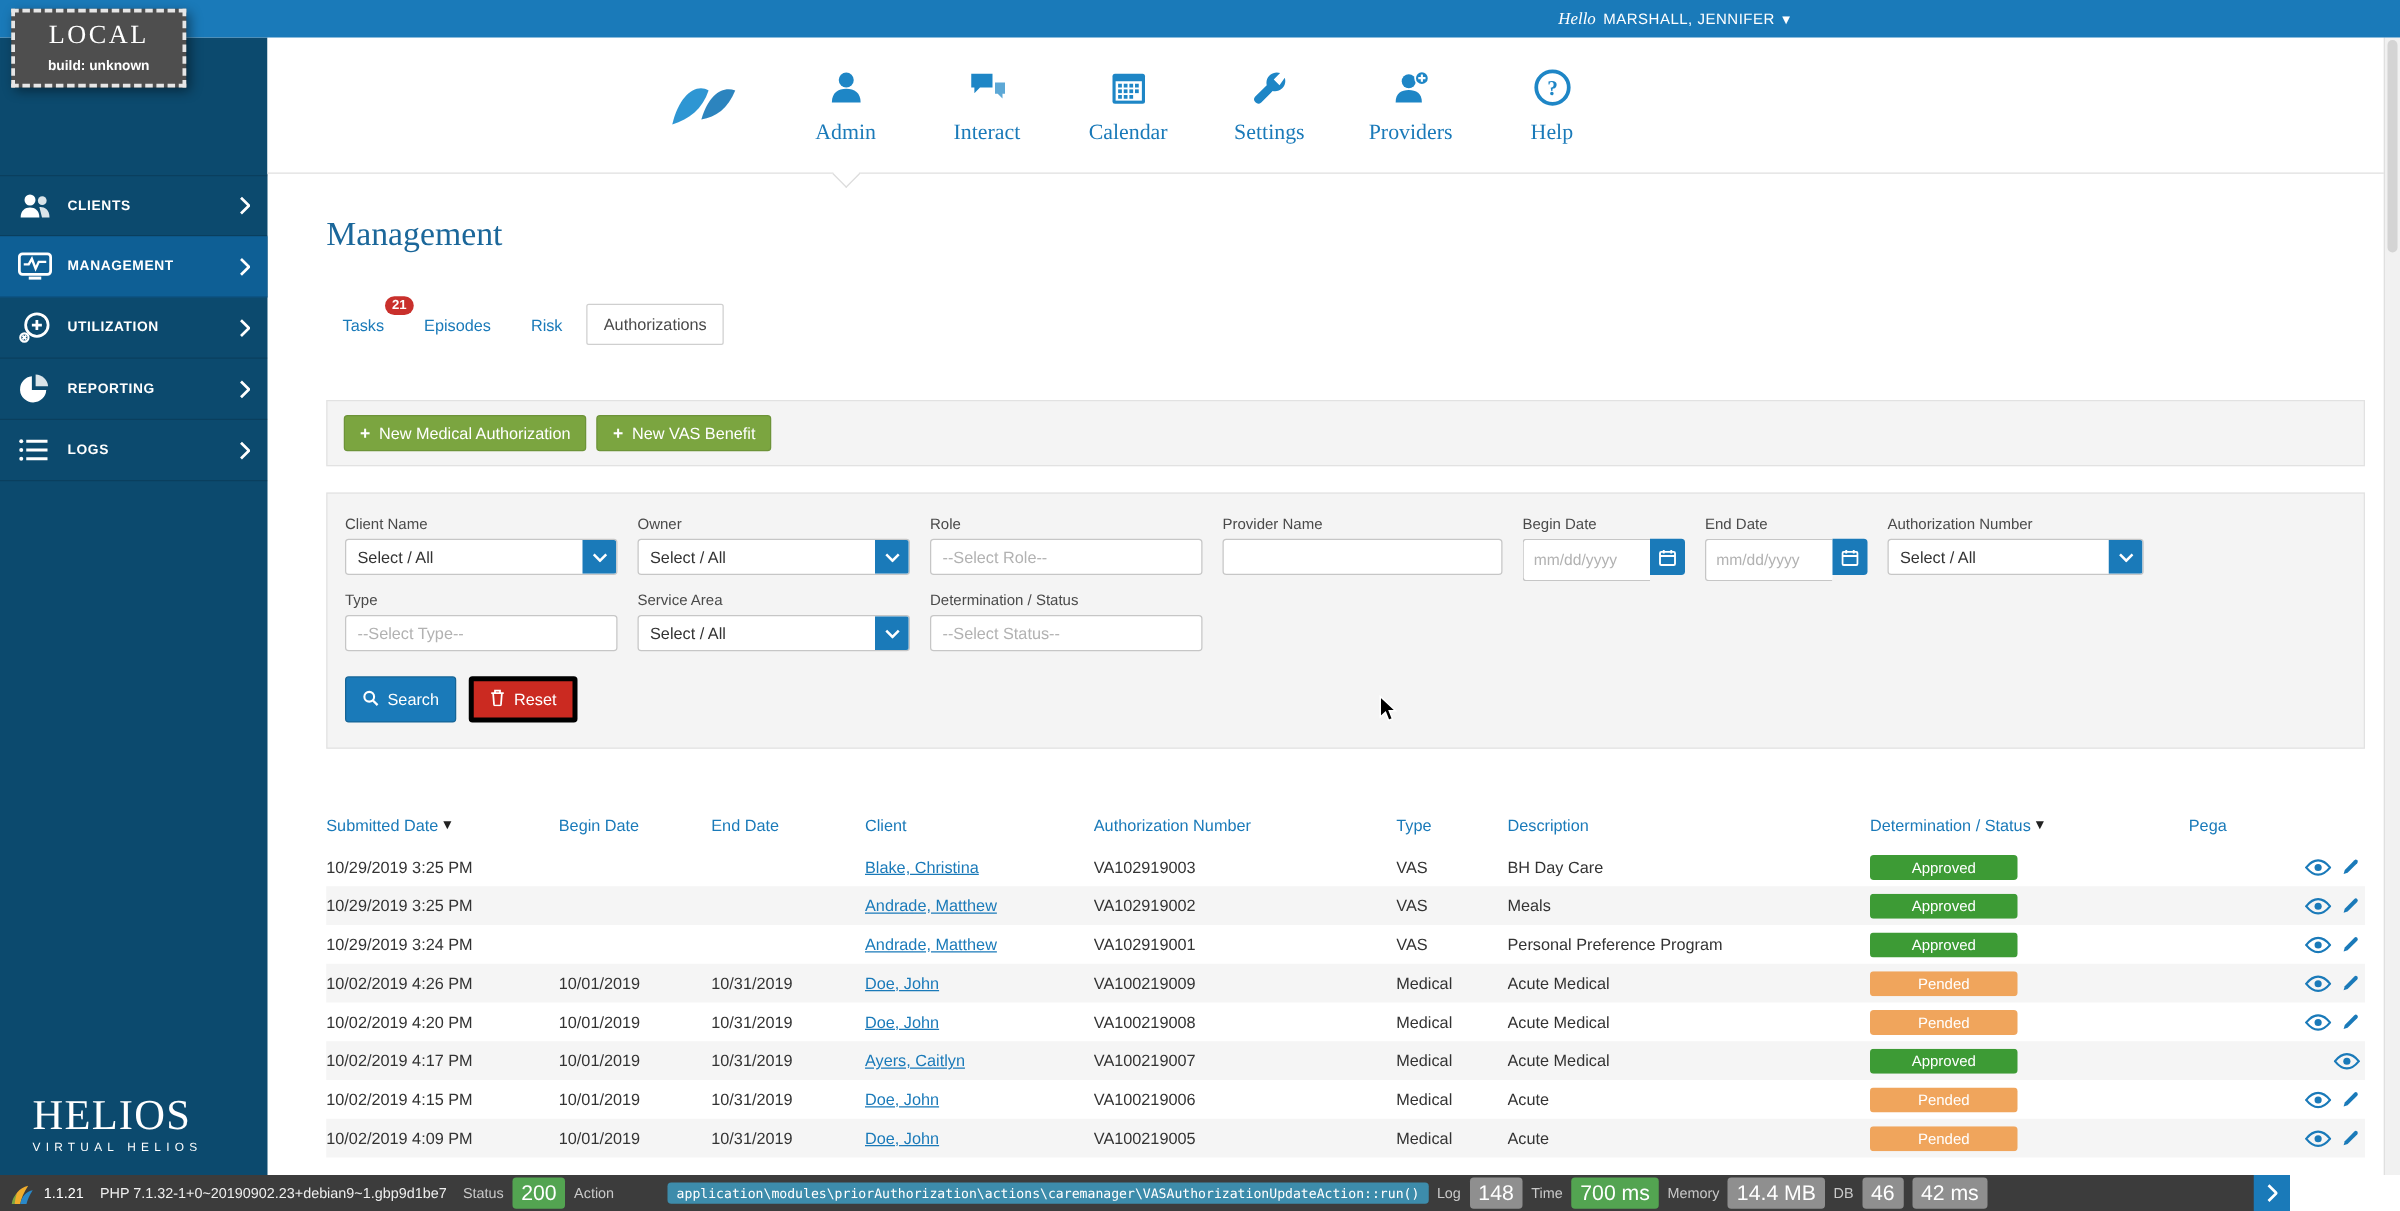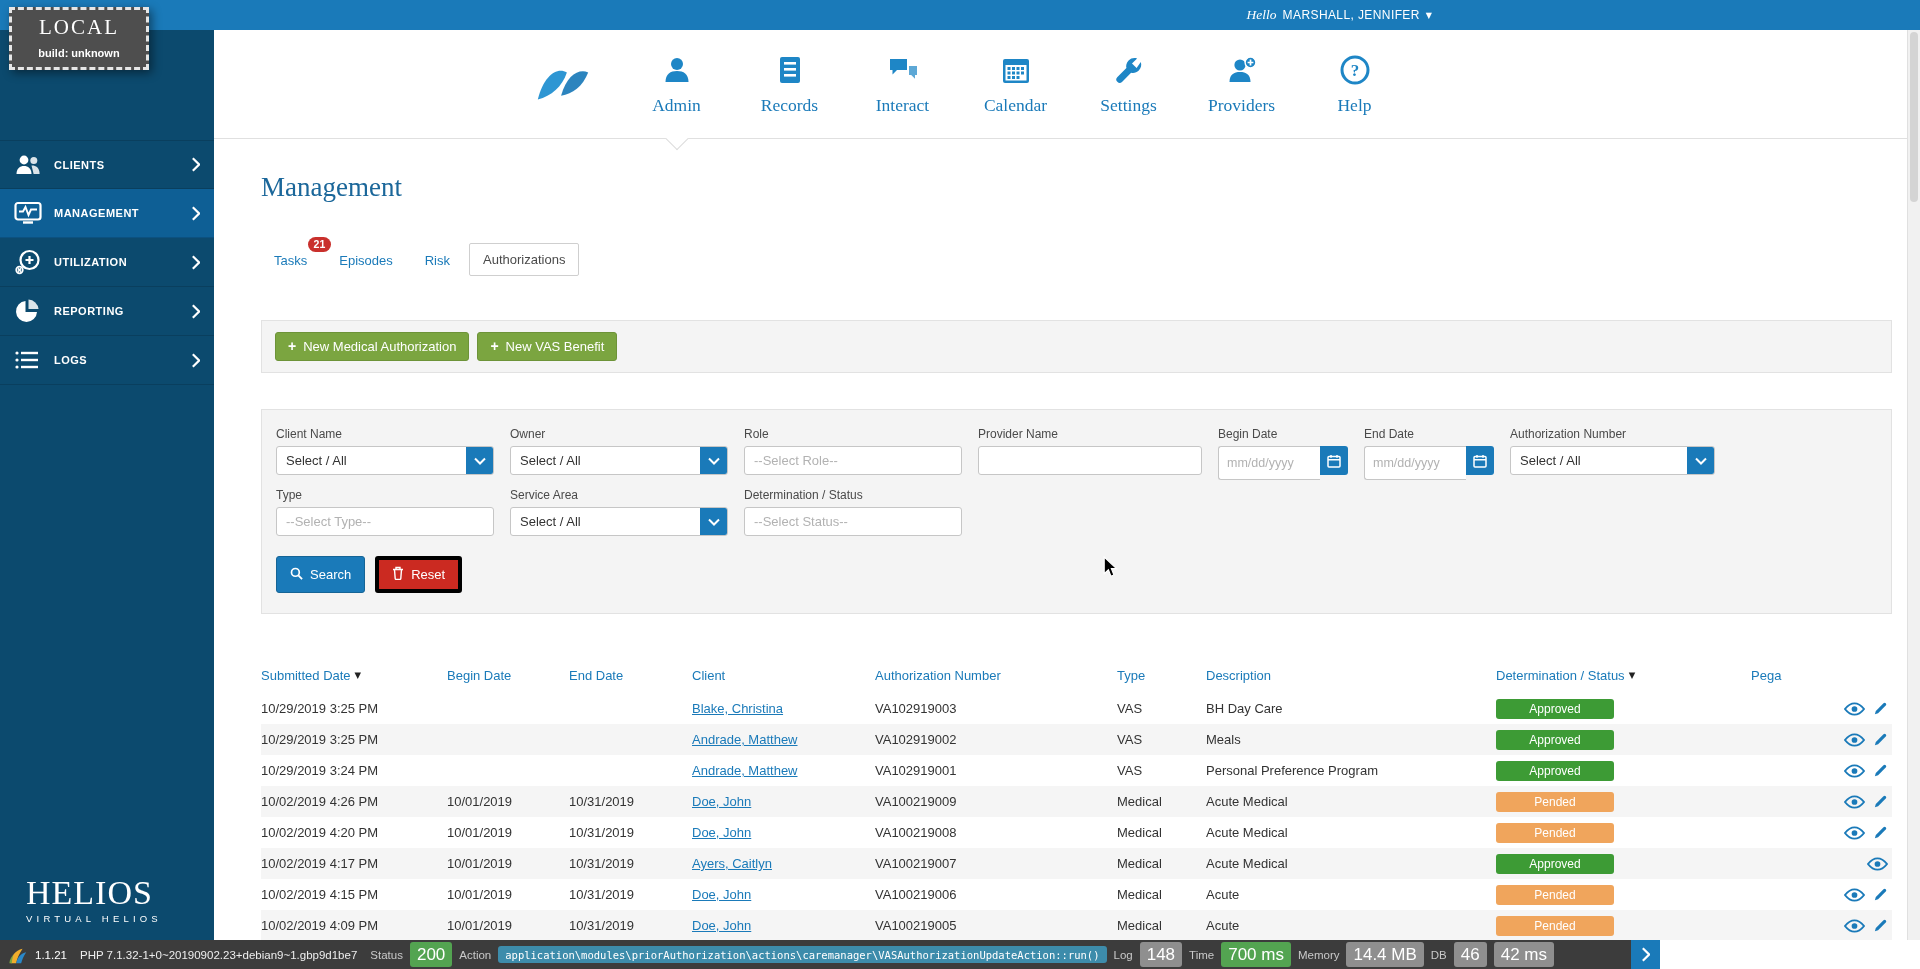--- a/index.html
+++ b/index.html
@@ -47,21 +47,21 @@
   .tab{padding:8px 13px;font-size:13px;color:#1a7ab9;cursor:pointer;position:relative;}
   .tab.active{color:#4a4a4a;background:#fff;border:1px solid #cfcfcf;border-radius:2px;cursor:default;}
   .tab-badge{position:absolute;top:-8px;right:-11px;background:#c9302c;color:#fff;font-size:10.5px;font-weight:bold;padding:2px 6px;border-radius:9px;line-height:11px;}
 
   .panel{background:#f4f4f4;border:1px solid #e2e2e2;}
   .panel-buttons{margin-top:44px;padding:11px 13px;display:flex;gap:8px;}
   .btn{display:flex;align-items:center;gap:7px;border-radius:3px;font-size:13px;cursor:pointer;color:#fff;}
   .btn-green{background:#7ba540;border:1px solid #6d9338;padding:6px 12px;}
   .btn .plus{font-size:14px;font-weight:bold;line-height:13px;}
 
-  .panel-filters{margin-top:36px;padding:17px 14px 20px;}
+  .panel-filters{margin-top:21px;padding:17px 14px 20px;}
   .frow{display:flex;gap:16px;}
   .frow2{margin-top:13px;}
   .flabel{display:block;font-size:12px;color:#4a4a4a;margin-bottom:5px;}
   .w218{width:218px;} .w224{width:224px;} .w130{width:130px;} .w205{width:205px;}
   .select{height:29px;background:#fff;border:1px solid #c6c6c6;border-radius:3px;display:flex;align-items:center;cursor:pointer;overflow:hidden;}
   .sval{flex:1;padding:0 9px;font-size:13px;color:#333;white-space:nowrap;}
   .sarrow{width:27px;height:100%;background:#1a7ab9;display:flex;align-items:center;justify-content:center;flex:0 0 auto;}
   .tinput{width:100%;height:29px;border:1px solid #c6c6c6;border-radius:3px;padding:0 9px;font-size:13px;color:#333;font-family:inherit;background:#fff;outline:none;}
   .tinput::placeholder{color:#b2b2b2;}
   .dategroup{display:flex;height:29px;}
@@ -83,28 +83,28 @@
   .c-sub{width:186px;} .c-beg{width:122px;} .c-end{width:123px;} .c-cli{width:183px;}
   .c-auth{width:242px;} .c-type{width:89px;} .c-desc{width:290px;} .c-status{width:255px;} .c-pega{width:86px;}
   .c-act{flex:1;display:flex;justify-content:flex-end;align-items:center;gap:8px;padding-right:4px;}
   .link{color:#1a7ab9;text-decoration:underline;cursor:pointer;}
   .badge{display:inline-block;width:118px;text-align:center;padding:3px 0;border-radius:3px;color:#fff;font-size:12px;}
   .badge[data-status="Approved"]{background:#3d9b35;}
   .badge[data-status="Pended"]{background:#f0a55c;}
   .icon-btn{cursor:pointer;display:flex;align-items:center;}
 
   
-  .debugbar{position:absolute;left:0;bottom:0;width:1660px;height:29px;background:#3c3c3c;display:flex;align-items:center;gap:7px;padding-left:8px;z-index:6;font-size:11.5px;}
+  .debugbar{position:absolute;left:0;bottom:0;width:1832px;height:29px;background:#3c3c3c;display:flex;align-items:center;gap:7px;padding-left:8px;z-index:6;font-size:11.5px;}
   .dlogo{display:flex;align-items:center;}
   .dver{color:#fff;}
   .dphp{color:#eee;margin:0 6px;}
   .dlabel{color:#c9c9c9;}
   .dbadge{padding:2.5px 7px;border-radius:3px;color:#fff;font-size:17px;white-space:nowrap;}
   .dbadge.green{background:#53a451;}
-  .dbadge.blue{background:#3d8cab;}
+  .dbadge.blue{background:#3d8cab;margin-left:36px;}
   .dbadge.gray{background:#8f8f8f;}
   .dbadge.mono{font-family:"DejaVu Sans Mono",monospace;font-size:10.5px;}
   .dchev{margin-left:auto;width:29px;height:29px;background:#1a7ab9;display:flex;align-items:center;justify-content:center;cursor:pointer;}
 
   
   .scrolltrack{position:absolute;top:30px;right:0;width:13px;height:910px;background:#f1f1f1;border-left:1px solid #e0e0e0;z-index:4;}
   .scrollthumb{position:absolute;top:2px;left:2px;width:8px;height:170px;background:#d4d4d4;border-radius:4px;}
 
   
   .cursor{position:absolute;left:1101px;top:556px;z-index:99;pointer-events:none;}
@@ -235,33 +235,20 @@
       <span>
         <svg width="34" height="34" viewBox="0 0 34 34">
             <circle cx="17" cy="11" r="6" fill="#1e86c6"></circle>
             <path d="M5.5 29 C5.5 21 10.5 18 17 18 C23.5 18 28.5 21 28.5 29 Z" fill="#1e86c6"></path>
           </svg>
       </span>
       <span class="nav-label">Admin</span>
       <span class="nav-notch"></span>
     </div>
 
-    <div class="nav-item">
-      <span>
-        <svg width="34" height="34" viewBox="0 0 34 34">
-            <rect x="7" y="4" width="20" height="26" rx="2" fill="#1e86c6"></rect>
-            <g fill="#fff">
-              <rect x="11" y="9" width="12" height="2.6"></rect>
-              <rect x="11" y="15" width="12" height="2.6"></rect>
-              <rect x="11" y="21" width="12" height="2.6"></rect>
-            </g>
-          </svg>
-      </span>
-      <span class="nav-label">Records</span>
-    </div>
 
     <div class="nav-item">
       <span>
         <svg width="34" height="34" viewBox="0 0 34 34">
             <path d="M4 6 h17 v11 h-10 l-4.5 4.5 v-4.5 h-2.5 Z" fill="#1e86c6"></path>
             <path d="M23 13 h8 v9 h-2 v3.8 l-3.8 -3.8 h-2.2 Z" fill="#1e86c6" opacity=".72"></path>
           </svg>
       </span>
       <span class="nav-label">Interact</span>
     </div>

